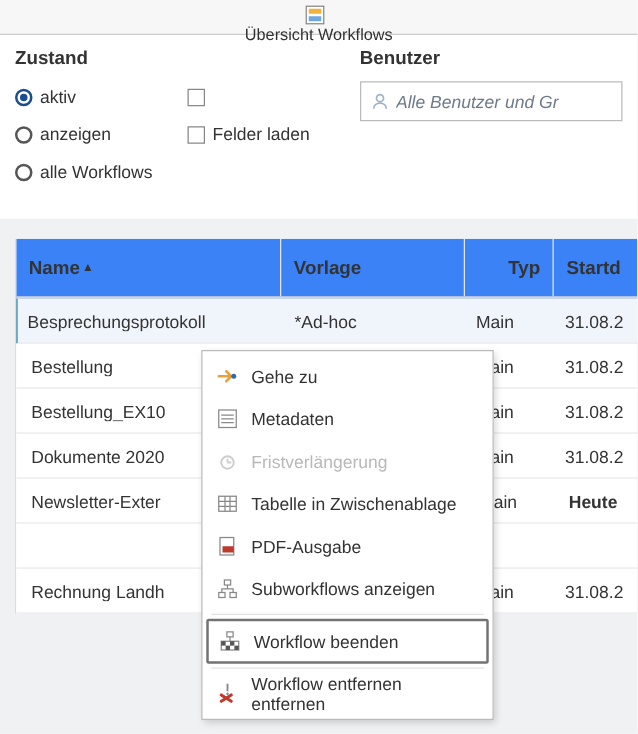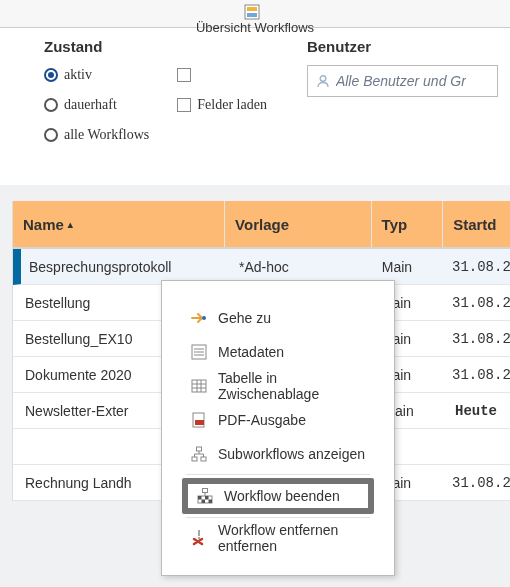--- a/index.html
+++ b/index.html
@@ -27,46 +27,44 @@
     width: 16px;
     height: 16px;
     margin-right: 6px;
   }
   .window-title-bar .title {
     font-size: 13px;
     color: #333;
   }
   .filter-panel {
     display: flex;
-    padding: 10px 12px 40px 12px;
+    padding: 10px 12px 30px 12px;
     gap: 40px;
     background: #fff;
-    margin-left: 32px;
   }
   .filter-group h4 {
     margin: 0 0 10px 0;
     font-size: 15px;
     font-weight: 700;
     color: #333;
   }
   .filter-col {
     display: flex;
     flex-direction: column;
     gap: 10px;
   }
   .filter-row {
     display: flex;
     gap: 28px;
   }
   .radio-item, .check-item {
     display: flex;
-    align-items: center;
+    align-items: flex-end;
     gap: 6px;
     height: 20px;
-    font-family: Liberation Serif, serif;
   }
   .radio {
     width: 14px;
     height: 14px;
     border-radius: 50%;
     border: 2px solid #555;
     display: flex;
     align-items: center;
     justify-content: center;
     flex-shrink: 0;
@@ -121,21 +119,21 @@
   .grid {
     background: #fff;
     border-left: 1px solid #ddd;
     overflow: hidden;
   }
   .grid-header {
     display: flex;
     height: 48px;
     align-items: center;
     border-bottom: 2px solid #d5d5d5;
-    background: #fdba74;
+    background: #3b82f6;
   }
   .grid-header .col {
     font-weight: 700;
     font-size: 15px;
     color: #333;
     padding: 0 10px;
     height: 100%;
     display: flex;
     align-items: center;
     border-right: 1px solid #e5e5e5;
@@ -144,77 +142,77 @@
     overflow: hidden;
   }
   .sort-asc::after {
     content: "▴";
     font-size: 10px;
     margin-left: 4px;
     color: #333;
   }
   .col-name { width: 225px; }
   .col-vorlage { width: 155px; }
-  .col-typ { width: 75px; }
+  .col-typ { width: 75px; justify-content: flex-end; }
   .col-start { width: 70px; border-right: none !important; }
   .grid-body .row {
     display: flex;
     height: 36px;
     align-items: center;
     border-bottom: 1px solid #e5e5e5;
     background: #fff;
   }
   .grid-body .row.selected {
     background: #f0f5fb;
-    border-left: 8px solid #0369a1;
+    border-left: 1px solid #0369a1;
   }
   .grid-body .row.selected .cell:first-child {
     padding-left: 8px;
   }
   .grid-body .cell {
     padding: 0 12px;
     white-space: nowrap;
     overflow: hidden;
     text-overflow: ellipsis;
     font-size: 14px;
   }
-  .grid-body .cell.col-start { overflow: visible; font-family: Liberation Mono, monospace; }
+  .grid-body .cell.col-start { overflow: visible; }
   .bold { font-weight: 700; }
 
   
   .context-menu {
     position: absolute;
     left: 161px;
     top: 280px;
     width: 234px;
     background: #fff;
     border: 1px solid #bbb;
     box-shadow: 2px 2px 6px rgba(0,0,0,0.18);
-    padding: 20px;
+    padding: 3px;
     z-index: 100;
   }
   .menu-item {
     display: flex;
     align-items: center;
     gap: 10px;
     height: 34px;
     padding: 0 8px;
     font-size: 14px;
   }
   .menu-item.disabled { color: #b8b8b8; }
   .menu-item .micon {
     width: 18px;
     height: 18px;
     flex-shrink: 0;
     display: flex;
     align-items: center;
     justify-content: center;
   }
   .menu-item.highlighted {
-    border: 6px solid #737373;
+    border: 2px solid #737373;
     border-radius: 2px;
     height: 36px;
   }
   .sep {
     height: 1px;
     background: #e2e2e2;
     margin: 3px 4px;
   }
 </style>
 </head>
@@ -235,21 +233,21 @@
   <div class="filter-group">
     <h4>Zustand</h4>
     <div class="filter-row">
       <div class="filter-col">
         <div class="radio-item">
           <span class="radio checked"></span>
           <span>aktiv</span>
         </div>
         <div class="radio-item">
           <span class="radio"></span>
-          <span>dauerhaft</span>
+          <span>anzeigen</span>
         </div>
         <div class="radio-item">
           <span class="radio"></span>
           <span>alle Workflows</span>
         </div>
       </div>
       <div class="filter-col">
         <div class="check-item">
           <span class="checkbox"></span>
         </div>
@@ -351,20 +349,30 @@
       <span class="micon">
         <svg width="18" height="18" viewBox="0 0 18 18">
           <rect x="2" y="2" width="14" height="14" fill="none" stroke="#888"></rect>
           <line x1="4" y1="6" x2="14" y2="6" stroke="#888"></line>
           <line x1="4" y1="9" x2="14" y2="9" stroke="#888"></line>
           <line x1="4" y1="12" x2="14" y2="12" stroke="#888"></line>
         </svg>
       </span>
       <span>Metadaten</span>
     </div>
+    <div class="menu-item disabled">
+      <span class="micon">
+        <svg width="18" height="18" viewBox="0 0 18 18">
+          <circle cx="9" cy="10" r="5" fill="none" stroke="#ccc" stroke-width="1.5"></circle>
+          <line x1="9" y1="10" x2="9" y2="7" stroke="#ccc" stroke-width="1.5"></line>
+          <line x1="9" y1="10" x2="12" y2="10" stroke="#ccc" stroke-width="1.5"></line>
+        </svg>
+      </span>
+      <span>Fristverlängerung</span>
+    </div>
     <div class="menu-item">
       <span class="micon">
         <svg width="18" height="18" viewBox="0 0 18 18">
           <rect x="2" y="3" width="14" height="12" fill="none" stroke="#888"></rect>
           <line x1="2" y1="7" x2="16" y2="7" stroke="#888"></line>
           <line x1="2" y1="11" x2="16" y2="11" stroke="#888"></line>
           <line x1="7" y1="3" x2="7" y2="15" stroke="#888"></line>
           <line x1="11" y1="3" x2="11" y2="15" stroke="#888"></line>
         </svg>
       </span>

